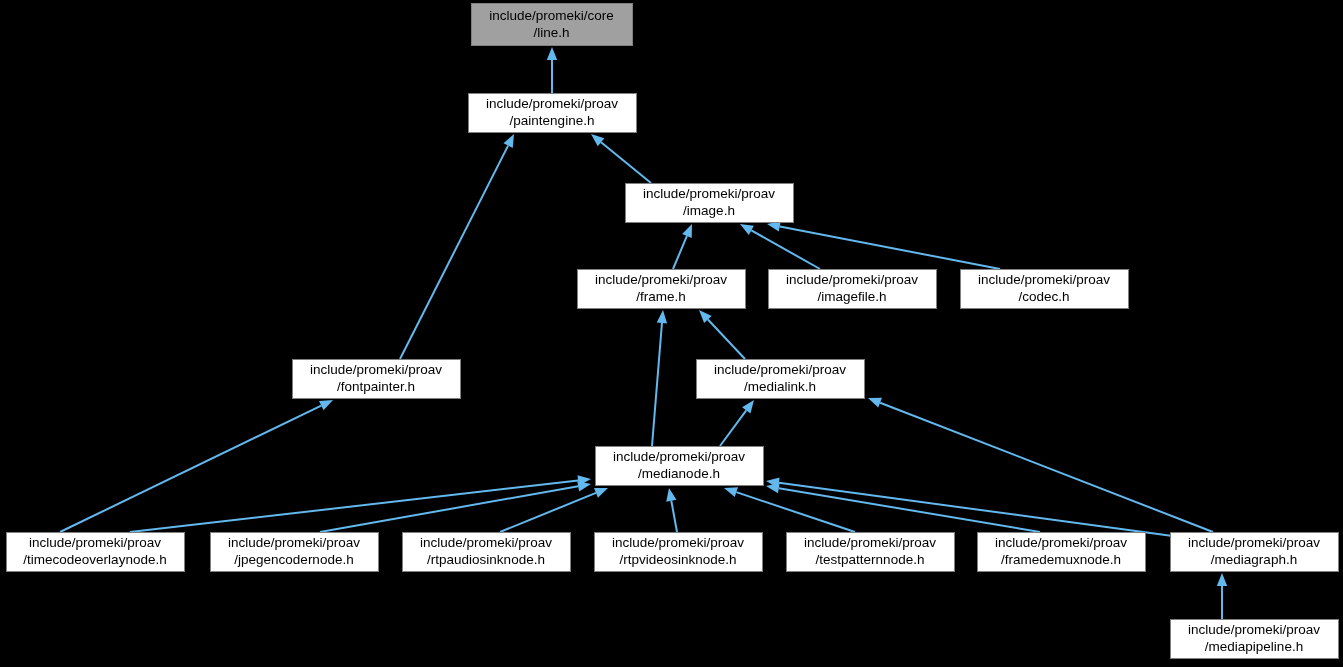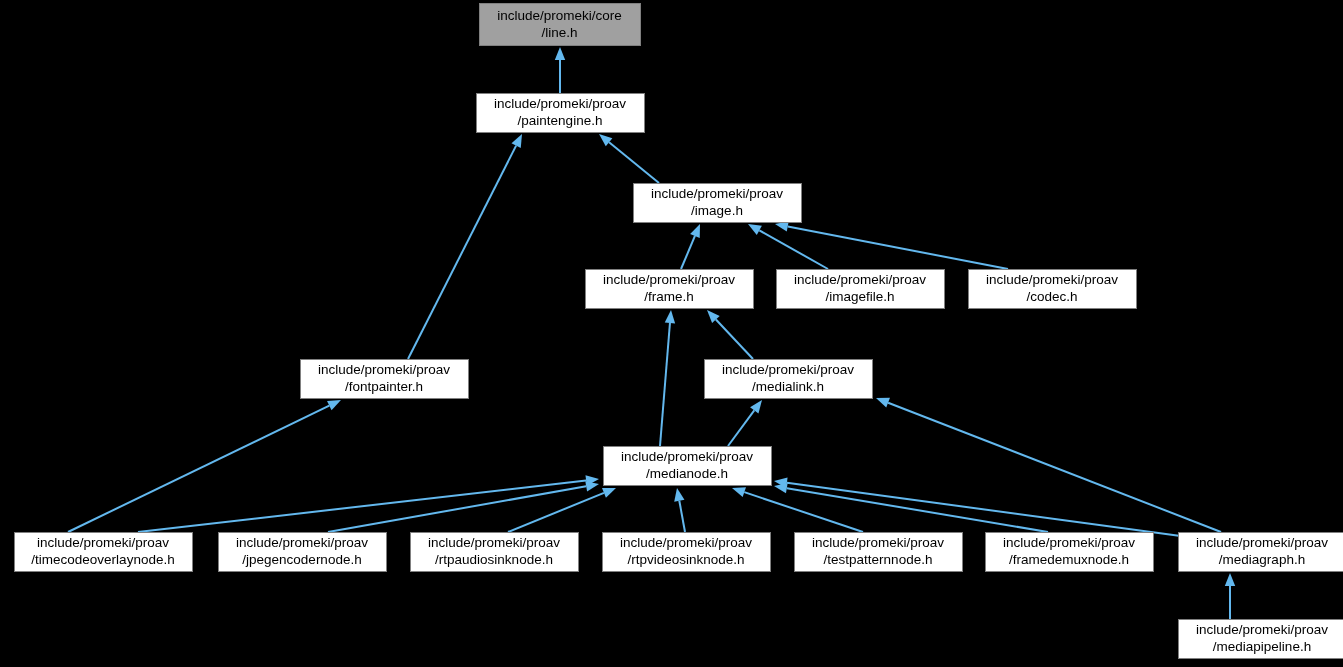--- a/index.html
+++ b/index.html
@@ -12,21 +12,20 @@
     width: 1343px;
     height: 667px;
     overflow: hidden;
     font-family: "Liberation Sans", sans-serif;
   }
   #graph-root {
     position: relative;
     width: 1172px;
     height: 667px;
     background: #000000;
-    margin-left: 8px;
   }
   svg#graph-svg {
     position: absolute;
     top: 0;
     left: 0;
     width: 1343px;
     height: 667px;
     display: block;
   }
   .node-rect {

